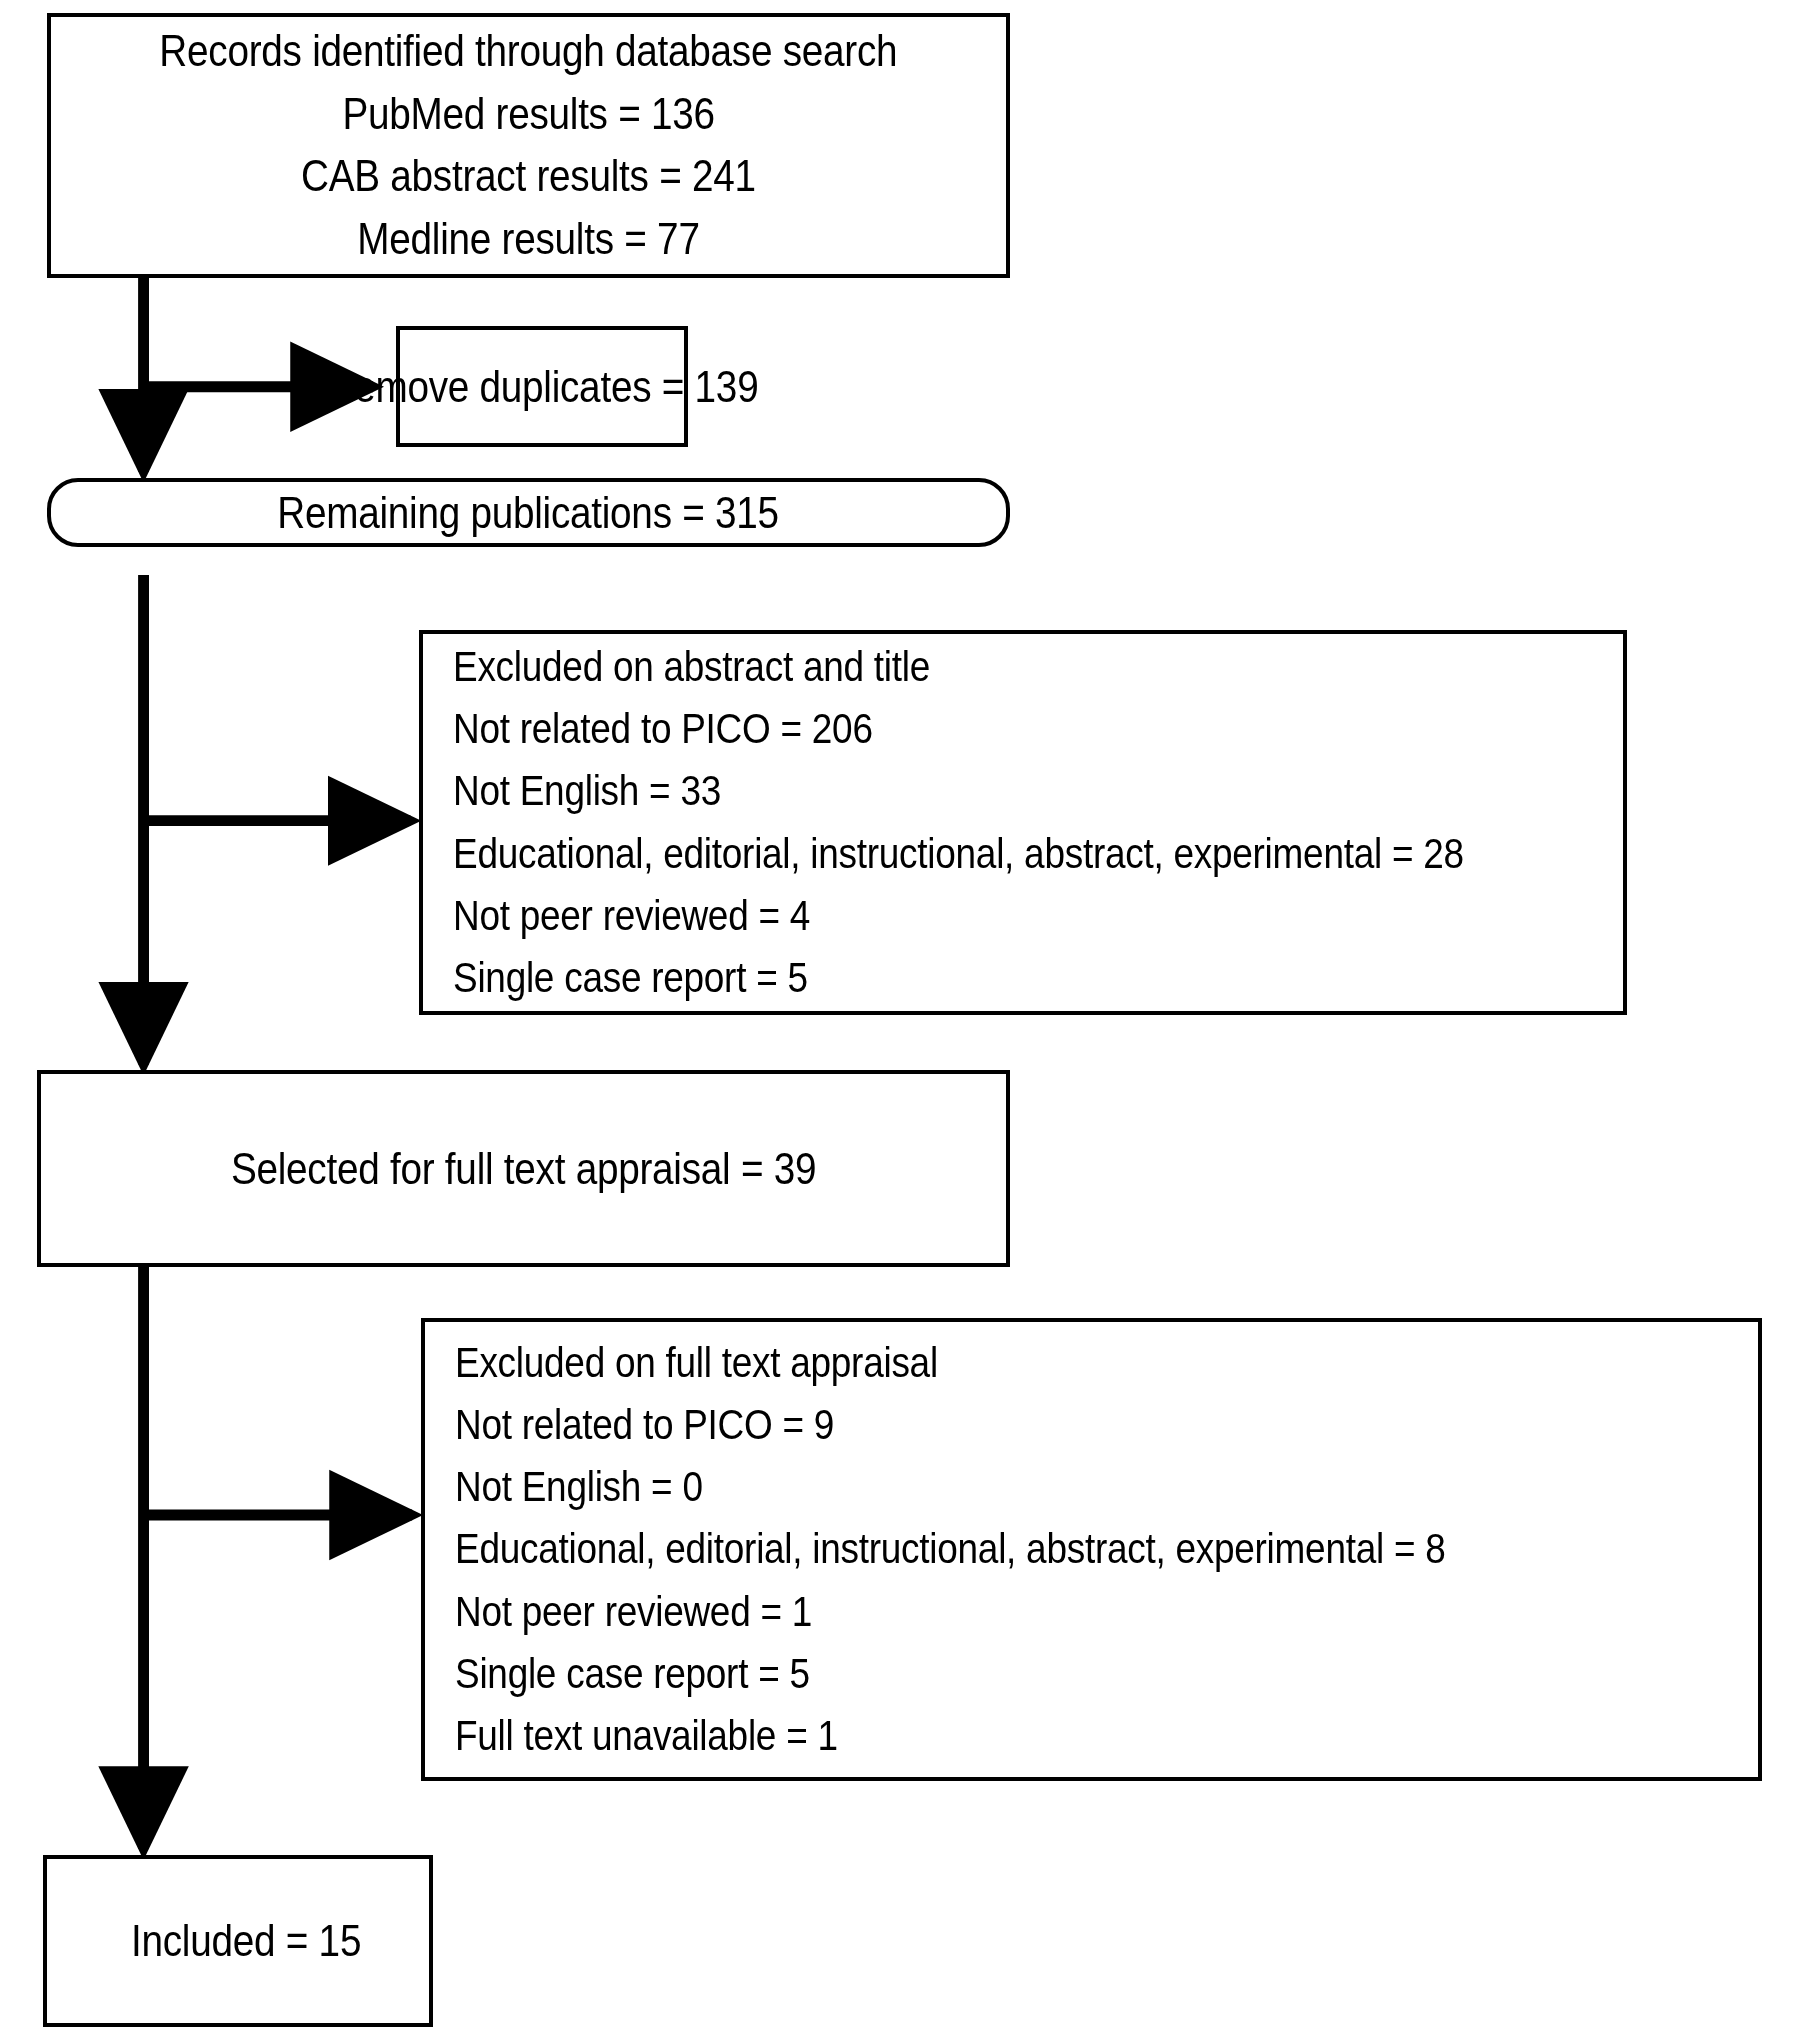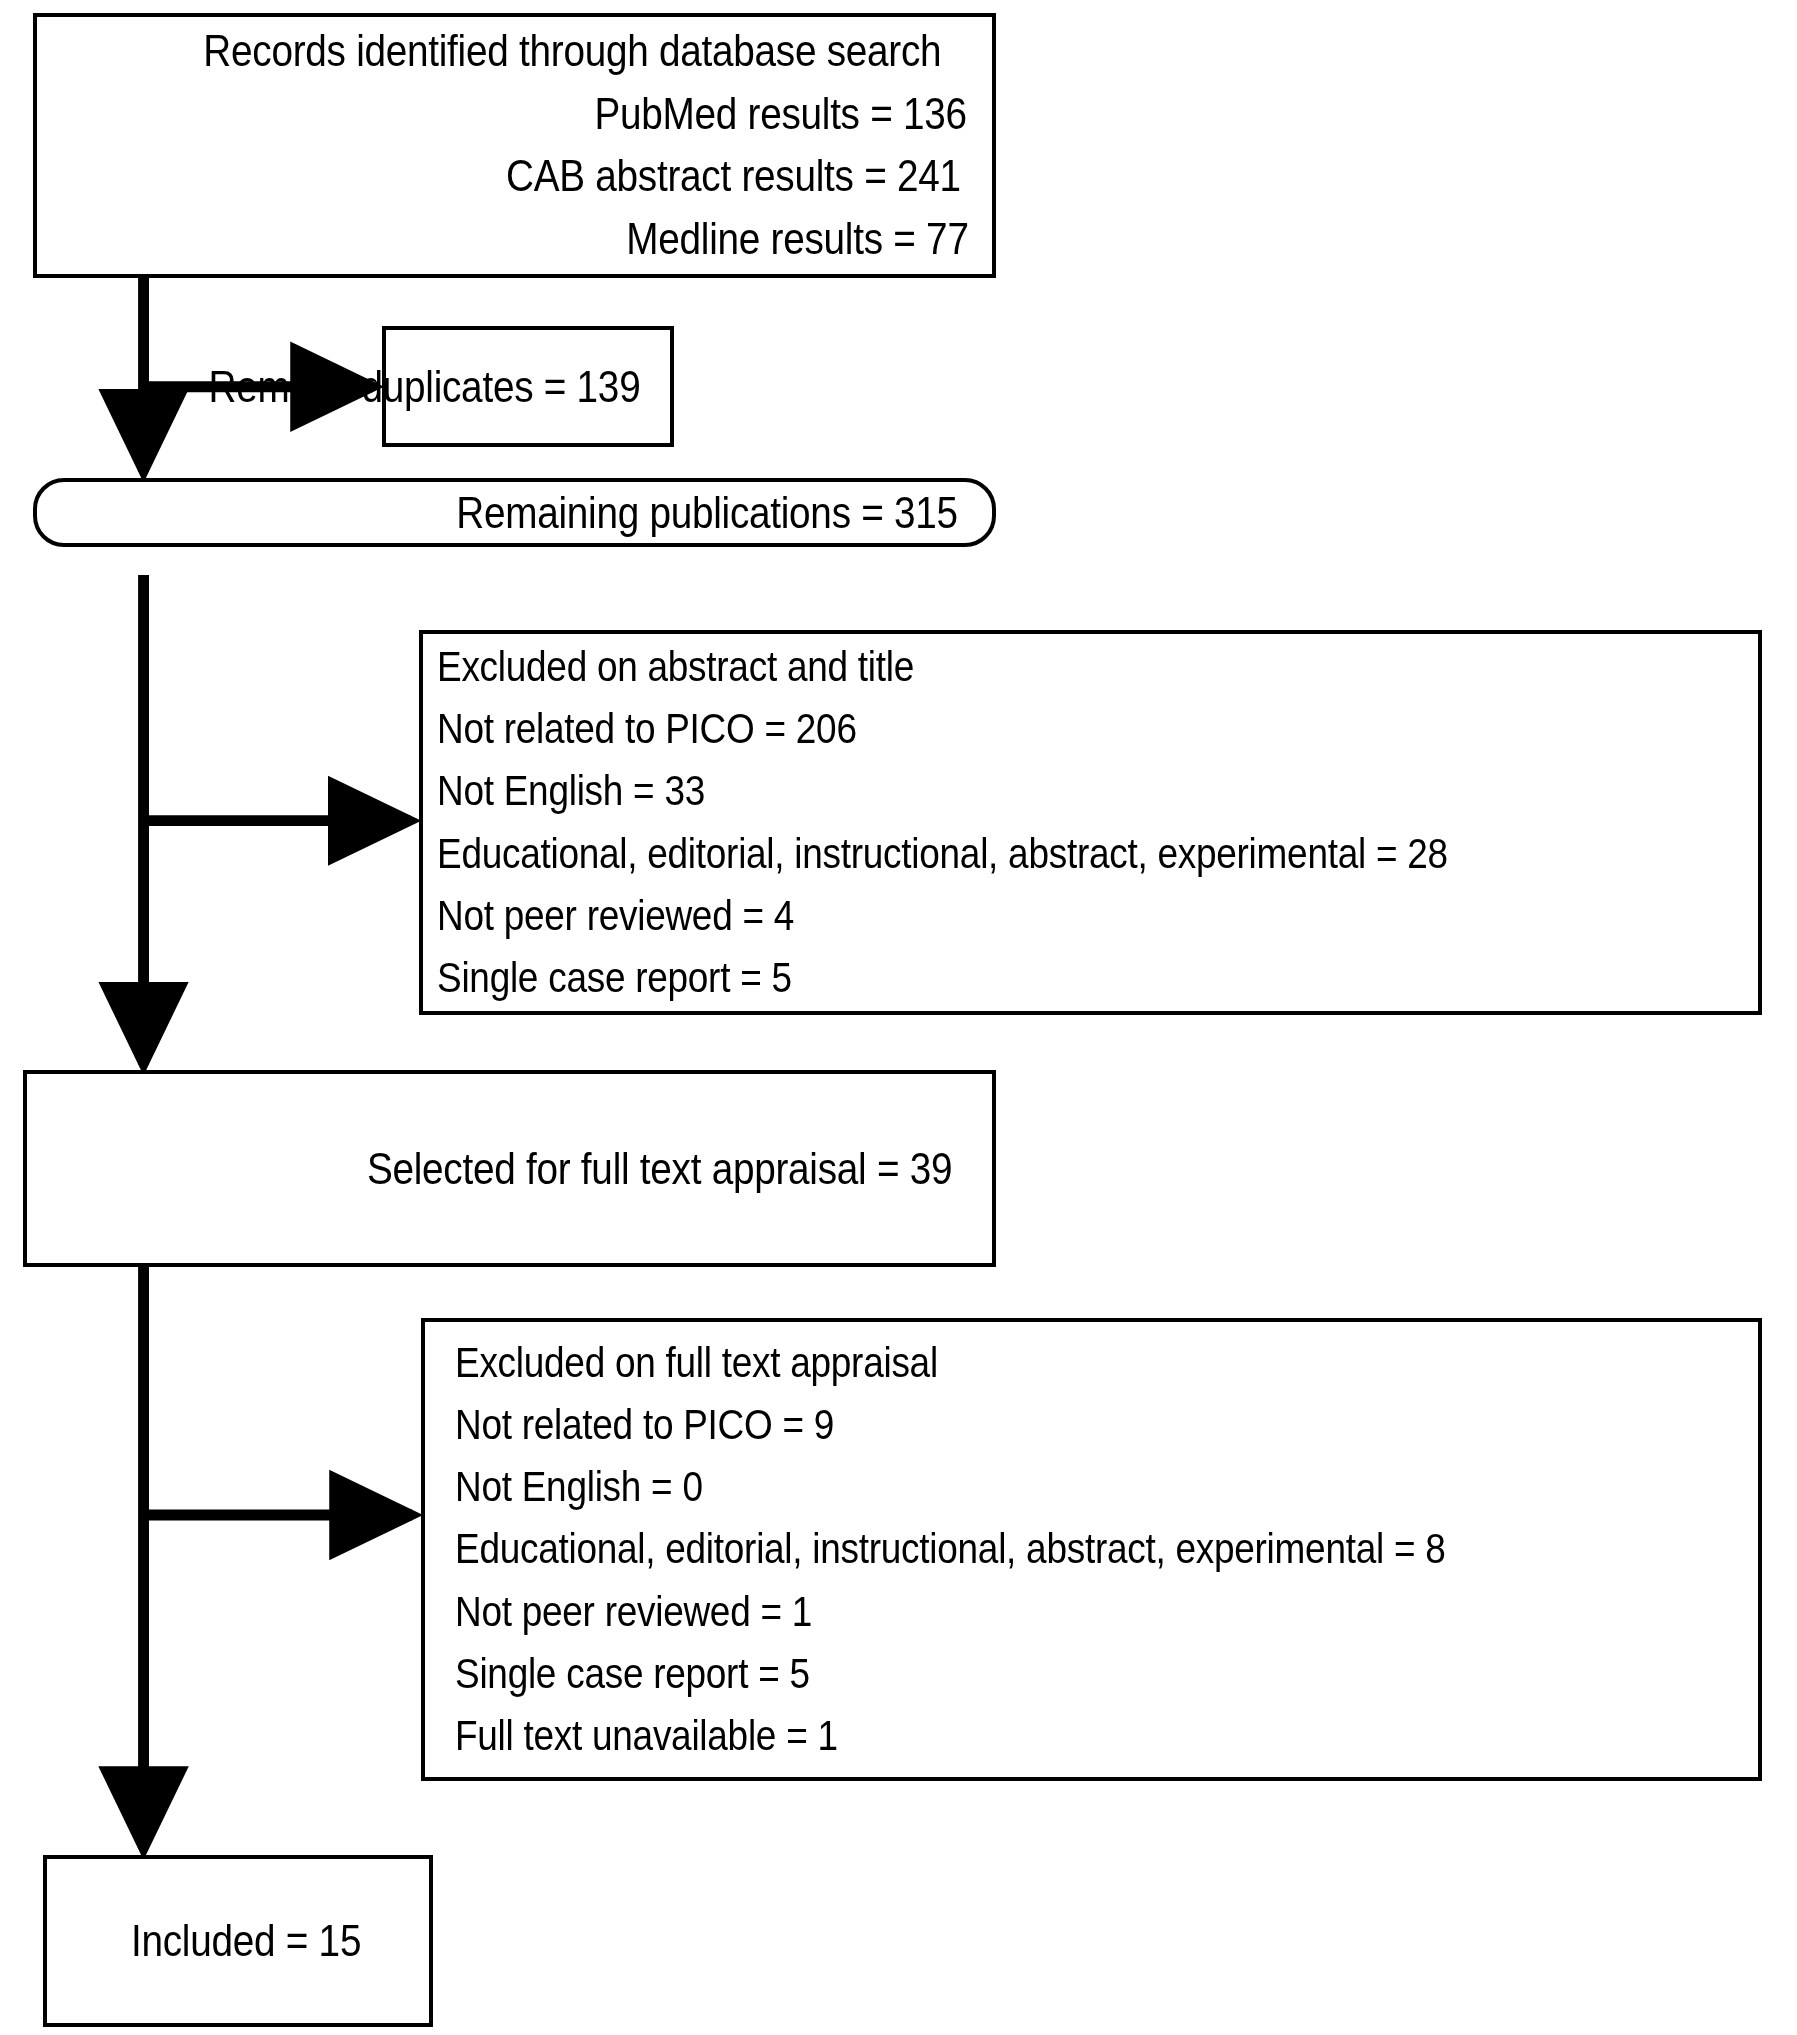--- a/index.html
+++ b/index.html
@@ -27,40 +27,40 @@
   }
   .node {
     position: absolute;
     box-sizing: border-box;
     border: 4px solid #000000;
     background: #ffffff;
     display: flex;
     flex-direction: column;
     justify-content: center;
   }
-  .node.center { align-items: flex-end; }
+  .node.center { align-items: center; margin-left: 14px; }
   .node.left   { align-items: flex-start; }
 
   .line {
     font-family: "Liberation Sans", "DejaVu Sans", sans-serif;
     font-size: 42px;
     line-height: 1.30;
     font-weight: 400;
     white-space: nowrap;
     letter-spacing: -0.3px;
     transform: scaleX(0.88);
     transform-origin: left center;
   }
   .node.center .line { transform-origin: center center; }
 
   
   #box-identified        { left: 33px;  top: 12.6px;   width: 963px; height: 265px; }
   #box-duplicates        { left: 382px; top: 326px;  width: 292px;  height: 121px; }
   #box-remaining         { left: 33px;  top: 478px;  width: 963px; height: 69px; border-radius: 31px; }
-  #box-excluded-abstract { left: 419px; top: 630px; width: 1343px; height: 385px; padding-left: 14px; }
+  #box-excluded-abstract { left: 419px; top: 630px; width: 1208px; height: 385px; padding-left: 30px; }
   #box-selected          { left: 23px;  top: 1070px; width: 973px; height: 197px; }
   #box-excluded-fulltext { left: 421px; top: 1318px; width: 1341px; height: 463px; padding-left: 30px; }
   #box-included          { left: 43px;  top: 1855px; width: 390px;  height: 172px; padding-left: 84px; }
 
   #box-identified .line        { font-size: 44px; line-height: 1.42; }
   #box-remaining  .line        { font-size: 44px; }
   #box-duplicates .line        { font-size: 44px; }
   #box-selected   .line        { font-size: 44px; }
   #box-included   .line        { font-size: 44px; }
   #box-excluded-abstract .line { font-size: 42px; line-height: 1.48; }

